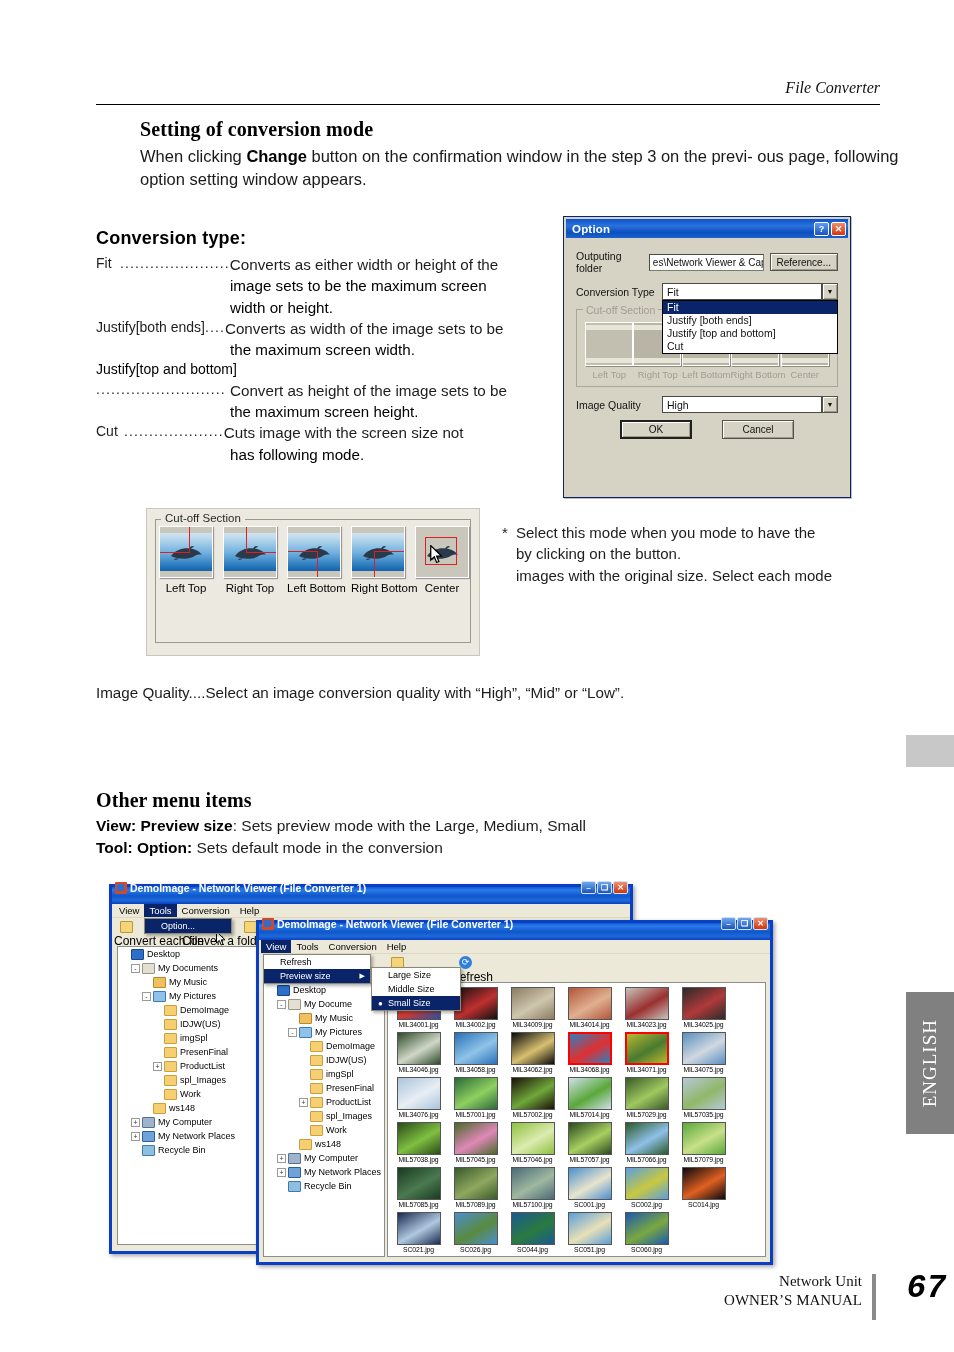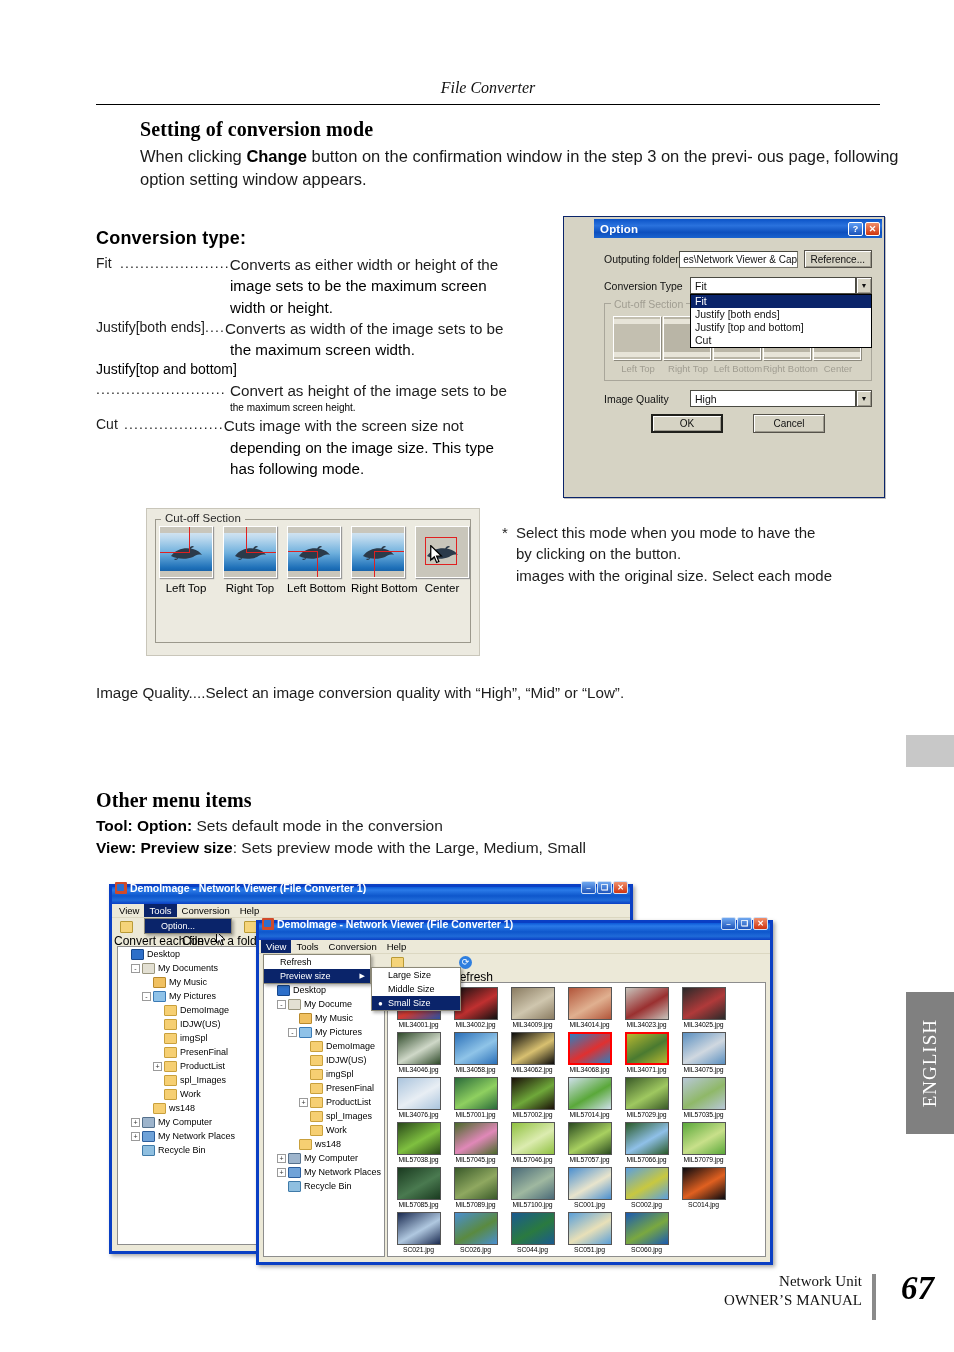--- a/index.html
+++ b/index.html
@@ -9,21 +9,21 @@
     background: #ffffff;
     font-family: "Liberation Sans", sans-serif;
     color: #000;
     position: relative;
     overflow: hidden;
   }
 
   
   #page-header { position:absolute; left:96px; top:78px; width:784px; }
   #header-title {
-    text-align:center; font-family:"Liberation Serif", serif;
+    text-align:right; font-family:"Liberation Serif", serif;
     font-style:italic; font-size:16px; color:#111; line-height:1.2;
   }
   #header-rule { margin-top:7px; border-top:1.4px solid #000; }
 
   
   .sec-title {
     font-family:"Liberation Serif", serif; font-weight:bold;
     font-size:20px; letter-spacing:.1px;
   }
   .body-text { font-size:16.5px; line-height:1.42; color:#1a1a1a; }
@@ -39,24 +39,23 @@
   .conv-term { white-space:nowrap; font-size:14px; }
   .conv-dots { flex:0 0 auto; overflow:hidden; white-space:nowrap; letter-spacing:1.1px; font-size:14px;}
   .conv-desc { flex:1; }
   .conv-cont { margin-left:134px; }
   .term-w-fit   { width:24px; }
   .term-w-cut   { width:28px; }
   .full-term { font-size:14px; line-height:1.40; }
 
   
   #option-dialog {
-    position:absolute; left:563px; top:216px; width:322px; height:282px;
+    position:absolute; left:563px; top:216px; width:288px; height:282px;
     background:#d6d3c4; border:1px solid #0a246a;
     box-shadow:1px 1px 0 rgba(0,0,0,.25);
-    padding-left:28px;
   }
   .dlg-title {
     height:19px; margin:2px;
     background:linear-gradient(180deg,#0b53c8 0%,#2a72dd 35%,#0d4fbe 70%,#1a63cf 100%);
     display:flex; align-items:center; padding:0 2px 0 6px;
     color:#fff; font-size:11.5px; font-weight:bold;
   }
   .dlg-title .t { flex:1; letter-spacing:.2px; }
   .tbtn { width:15px; height:14px; border:1px solid #fff; border-radius:2px;
           font-size:9px; font-weight:bold; color:#fff; display:flex;
@@ -176,22 +175,22 @@
   }
 
   
   #footer { position:absolute; left:600px; top:1272px; width:354px; height:60px; }
   #footer-text {
     position:absolute; right:92px; top:0; text-align:right;
     font-family:"Liberation Serif", serif; font-size:15px; line-height:1.28; color:#111;
   }
   #footer-rule { position:absolute; right:78px; top:2px; width:4px; height:46px; background:#8a8a8a; }
   #footer-page {
-    position:absolute; right:20px; top:-2px;
-    font-family:Liberation Serif, serif; font-weight:bold; font-style:italic;
+    position:absolute; right:8px; top:-2px;
+    font-family:Liberation Mono, monospace; font-weight:bold; font-style:italic;
     font-size:33px; color:#000;
   }
 
   
   .winxp {
     position:absolute; background:#ece9d8;
     border:3px solid; border-color:#0a3fc4 #0a3fc4 #0a3fc4 #0a3fc4;
     box-shadow:2px 2px 4px rgba(0,0,0,.35);
   }
   .win-title {
@@ -295,28 +294,27 @@
     <span class="conv-dots">....</span>
     <span class="conv-desc">Converts as width of the image sets to be</span>
   </div>
   <div class="conv-cont" style="font-size:15.2px;line-height:1.40;">the maximum screen width.</div>
 
   <div class="full-term">Justify[top and bottom]</div>
   <div class="conv-row">
     <span class="conv-dots" style="width:134px;"> ..........................</span>
     <span class="conv-desc">Convert as height of the image sets to be</span>
   </div>
-  <div class="conv-cont" style="font-size:10px;line-height:1.40;">the maximum screen height.</div>
+  <div class="conv-cont" style="font-size:15px;line-height:1.40;">the maximum screen height.</div>
 
   <div class="conv-row">
     <span class="conv-term term-w-cut">Cut</span>
     <span class="conv-dots"> ....................</span>
     <span class="conv-desc">Cuts image with the screen size not</span>
   </div>
-  <div class="conv-cont" style="font-size:15.2px;line-height:1.40;">depending on the image size. This type</div>
   <div class="conv-cont" style="font-size:15.2px;line-height:1.40;">has following mode.</div>
 </div>
 
 <div id="option-dialog">
   <div class="dlg-title">
     <span class="t">Option</span>
     <span class="tbtn help">?</span>
     <span class="tbtn close">✕</span>
   </div>
   <div class="dlg-body">
@@ -476,24 +474,24 @@
   <div class="txt">images with the original size. Select each mode</div>
 </div>
 
 <div id="imgquality-line">
   <span>Image Quality</span><span>....</span><span>Select an image conversion quality with “High”, “Mid” or “Low”.</span>
 </div>
 
 <div id="other-menu">
   <div class="sec-title">Other menu items</div>
   <div class="line">
+    <b>View: Preview size</b><span>: Sets preview mode with the Large, Medium, Small</span>
+  </div>
+  <div class="line">
     <b>Tool: Option:</b><span> Sets default mode in the conversion</span>
-  </div>
-  <div class="line">
-    <b>View: Preview size</b><span>: Sets preview mode with the Large, Medium, Small</span>
   </div>
 </div>
 
 <div id="tab-gray"></div>
 <div id="tab-english">
   <span>ENGLISH</span>
 </div>
 
 <div class="winxp" id="back-window" style="left:109px; top:884px; width:524px; height:370px;">
   <div class="win-title">

